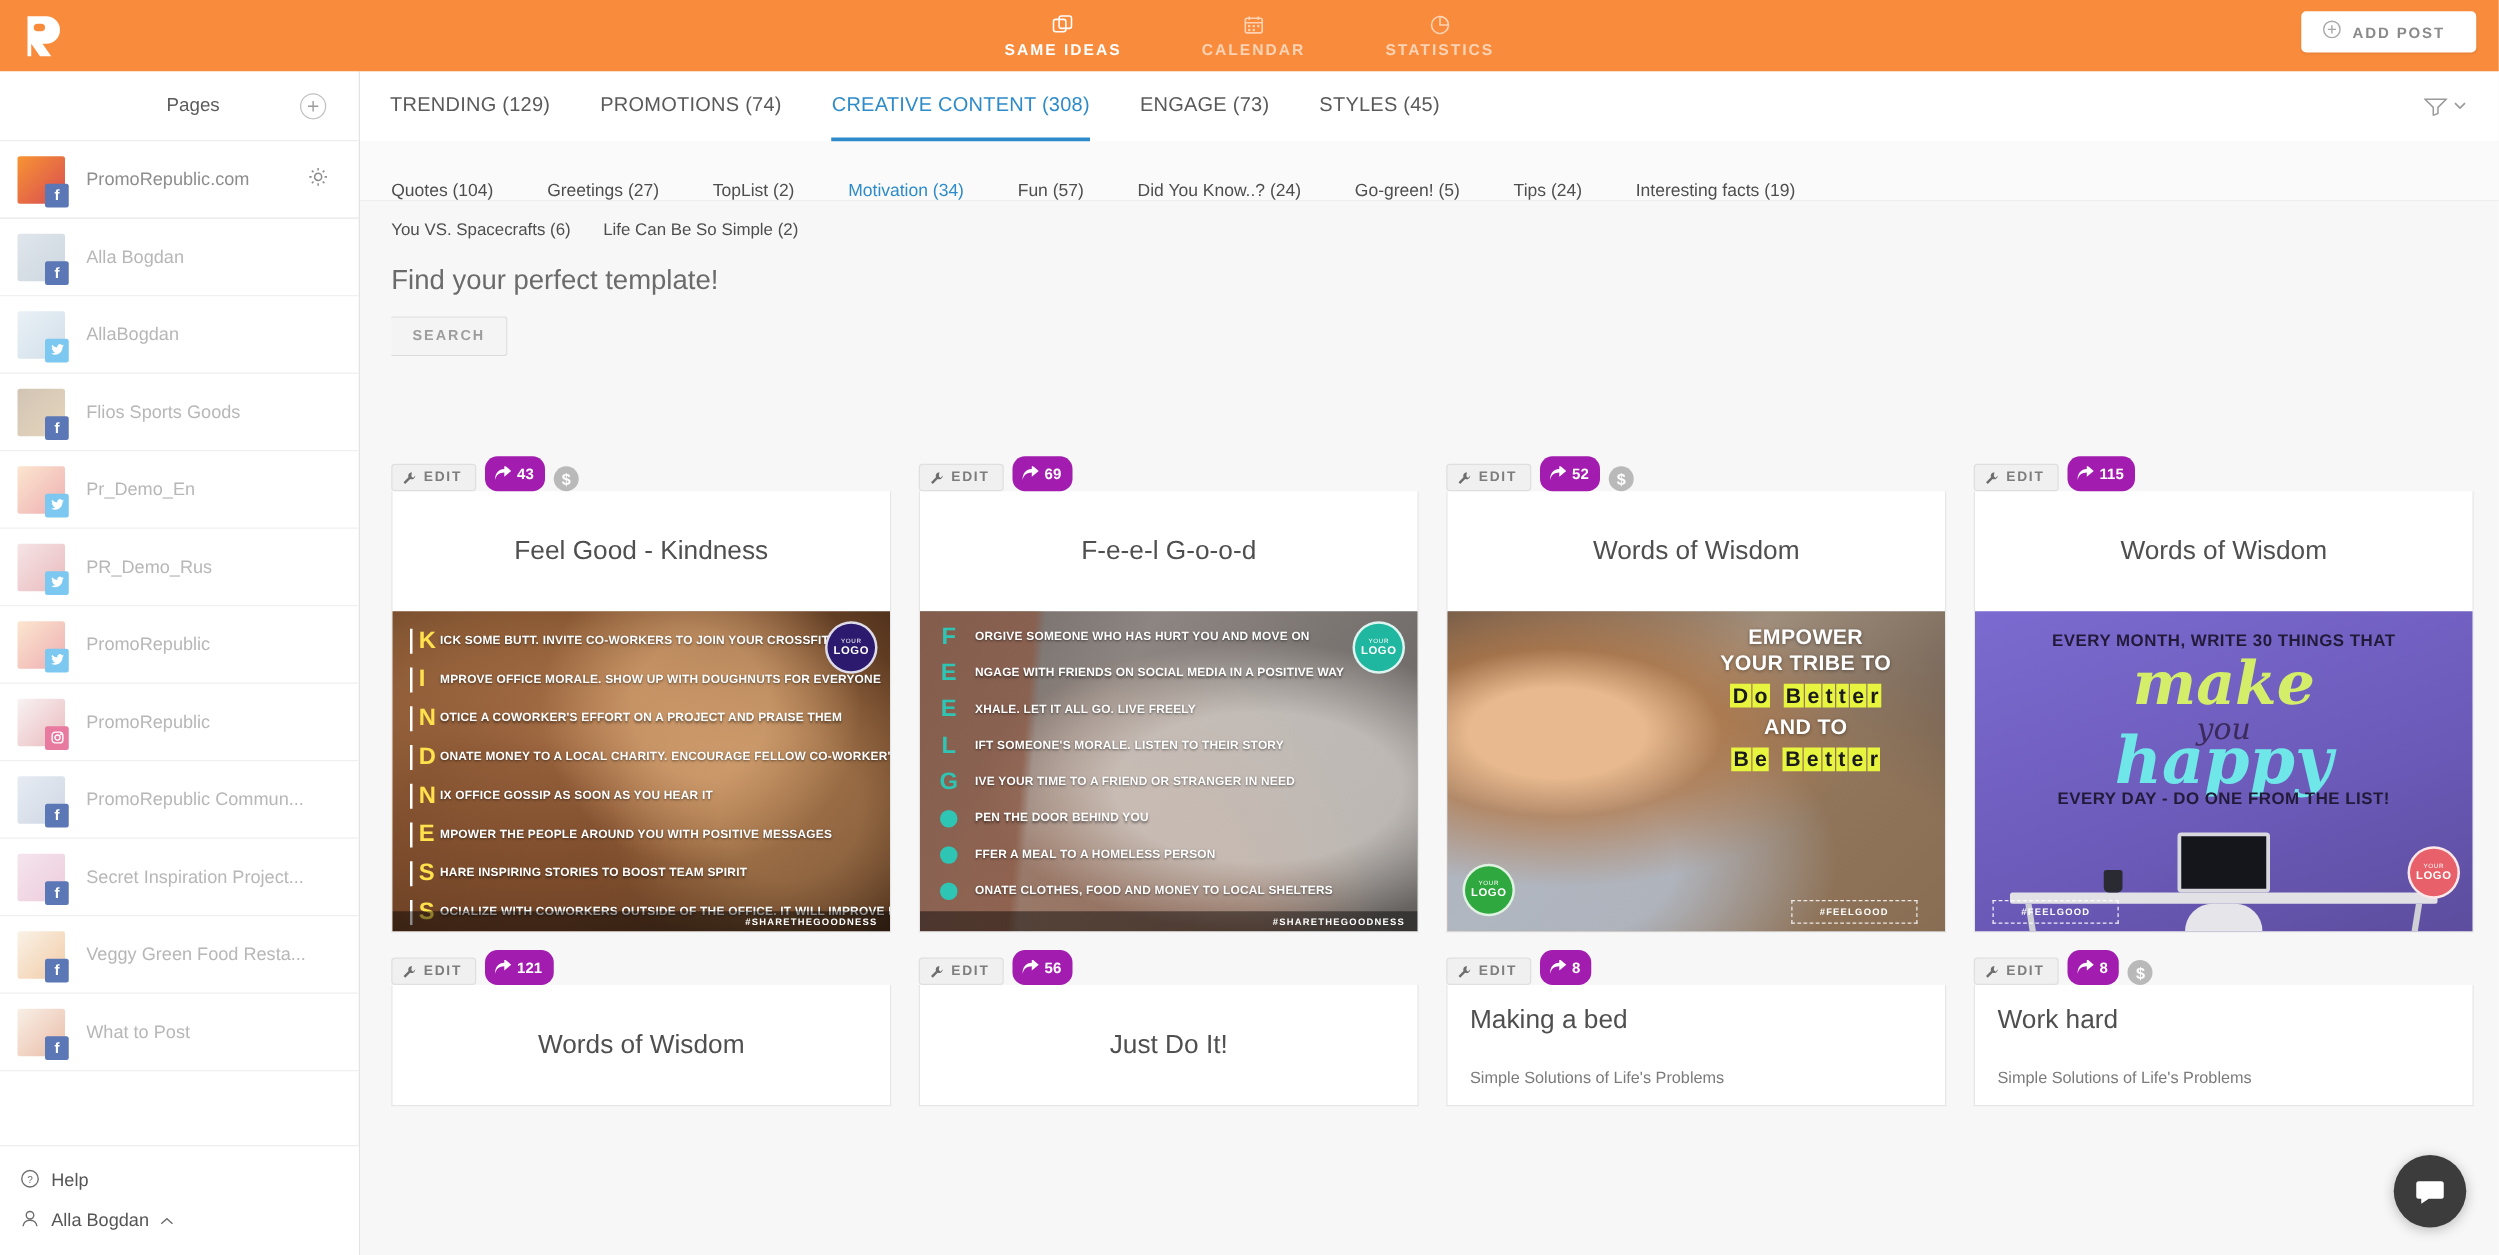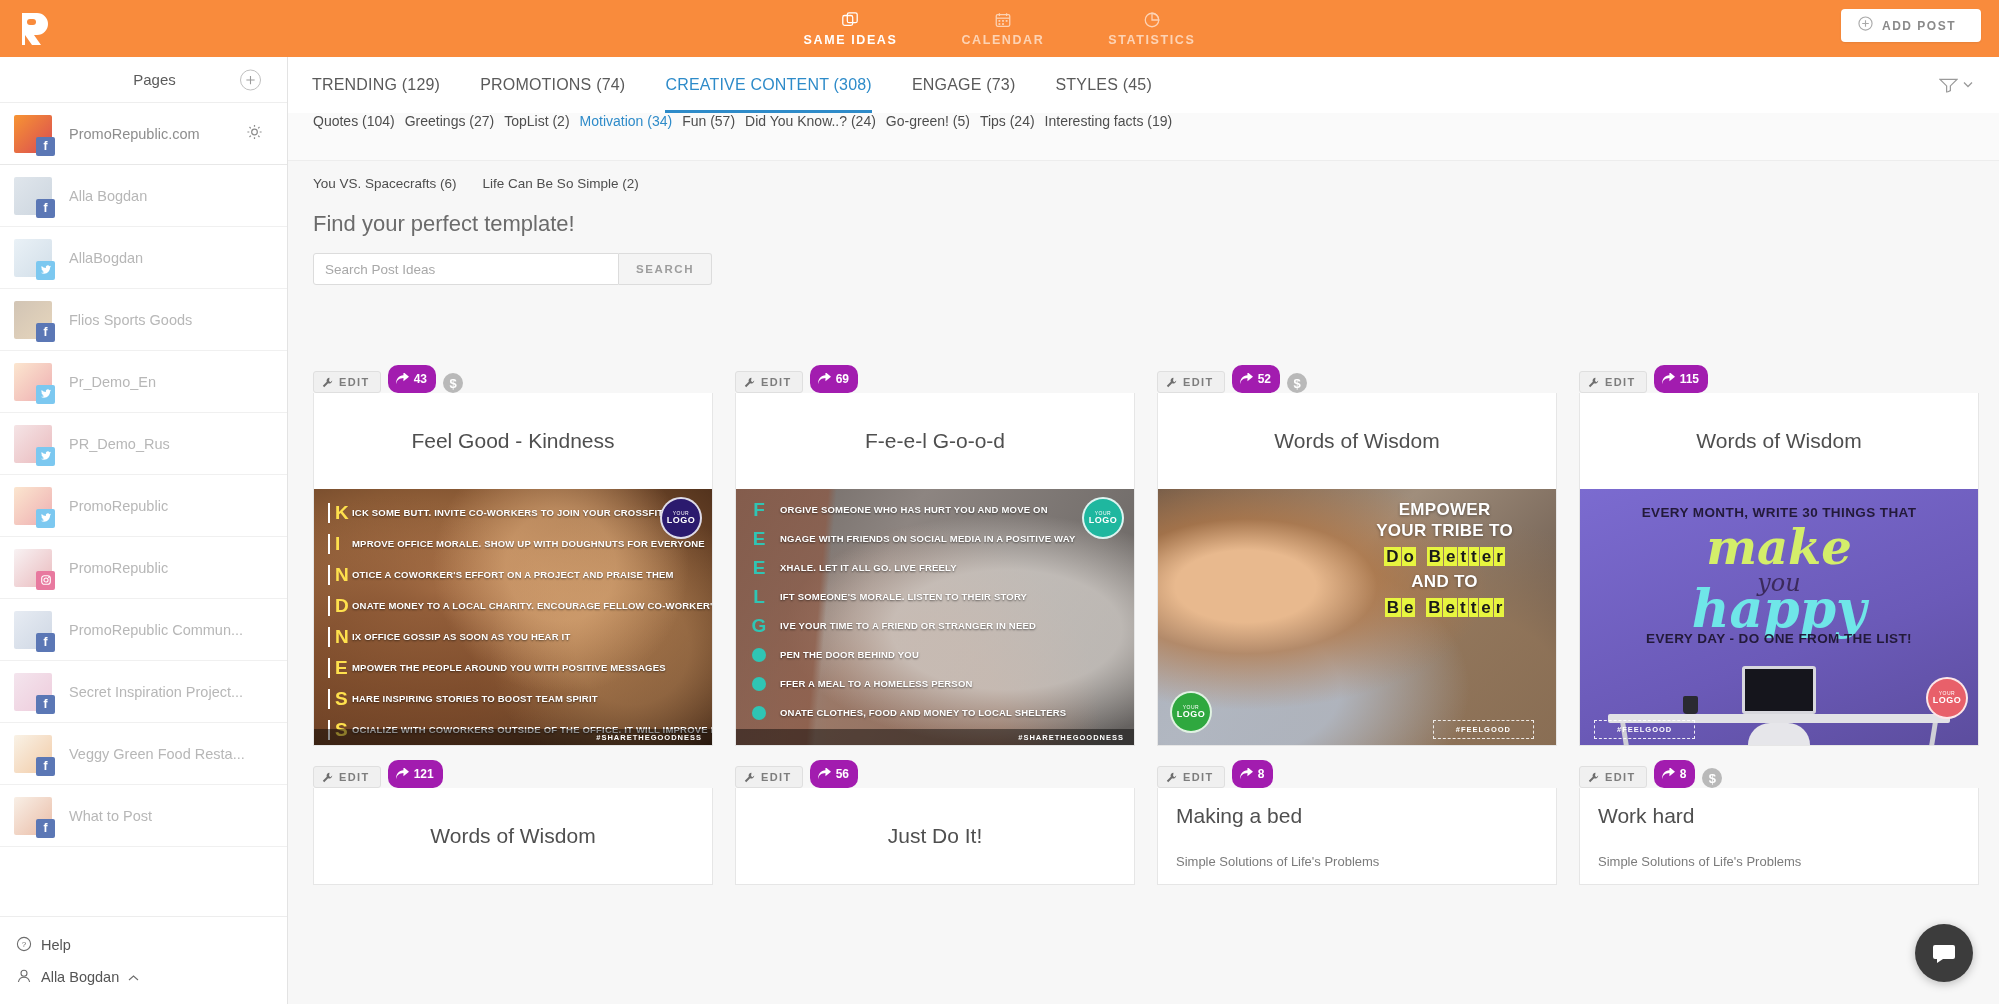--- a/index.html
+++ b/index.html
@@ -68,21 +68,21 @@
 
   
   .sidebar {
     position: absolute; left: 0; top: 57px;
     width: 288px; height: 947px;
     background: #ffffff;
     border-right: 1px solid #e3e3e3;
     z-index: 20;
   }
   .sidebar-head {
-    height: 46px;
+    height: 56px;
     display: flex; align-items: center;
     position: relative;
     border-bottom: 1px solid #eeeeee;
   }
   .sidebar-head-title {
     flex: 1; text-align: center;
     font-size: 15px; color: #5b5b5b;
     padding-left: 22px;
   }
   .circle-plus {
@@ -199,23 +199,23 @@
     position: absolute; right: 26px; top: 50%;
     transform: translateY(-50%);
     display: flex; align-items: center; gap: 5px;
     cursor: pointer;
   }
 
   .subtabbar {
     height: 48px;
     background: #fafafa;
     border-bottom: 1px solid #ededed;
-    display: flex; align-items: flex-start;
+    display: flex; align-items: flex-end;
     padding-left: 25px;
-    gap: 10px;
+    gap: 43px;
   }
   .subtab {
     font-size: 14px; color: #4e4e4e;
     cursor: pointer; white-space: nowrap;
   }
   .subtab.active { color: #2e8bc9; }
 
   .subsubbar {
     height: 44px;
     display: flex; align-items: center;
@@ -761,21 +761,20 @@
       <div class="subtab">Interesting facts (19)</div>
     </div>
   <div class="subsubbar" id="subsubbar">
       <div class="subsub">You VS. Spacecrafts (6)</div>
       <div class="subsub">Life Can Be So Simple (2)</div>
     </div>
 
   <div class="finder">
     <h2 class="finder-title">Find your perfect template!</h2>
     <div class="search-row">
-      <input class="search-input" type="text" placeholder="Search Post Ideas" style="">
       <button class="search-btn">SEARCH</button>
     </div>
   </div>
 
   <div class="grid" id="card-grid">
       <div class="card-slot">
         <div class="card-toolbar">
           <div class="edit-btn">
             <svg width="11" height="11" viewBox="0 0 12 12">
               <path d="M8.2.8a3.3 3.3 0 0 0-3 4.5L.9 9.6l1.5 1.5 4.3-4.3a3.3 3.3 0 0 0 4.5-3l-2 2-1.5-1.5z" fill="#6e6e6e"></path>

